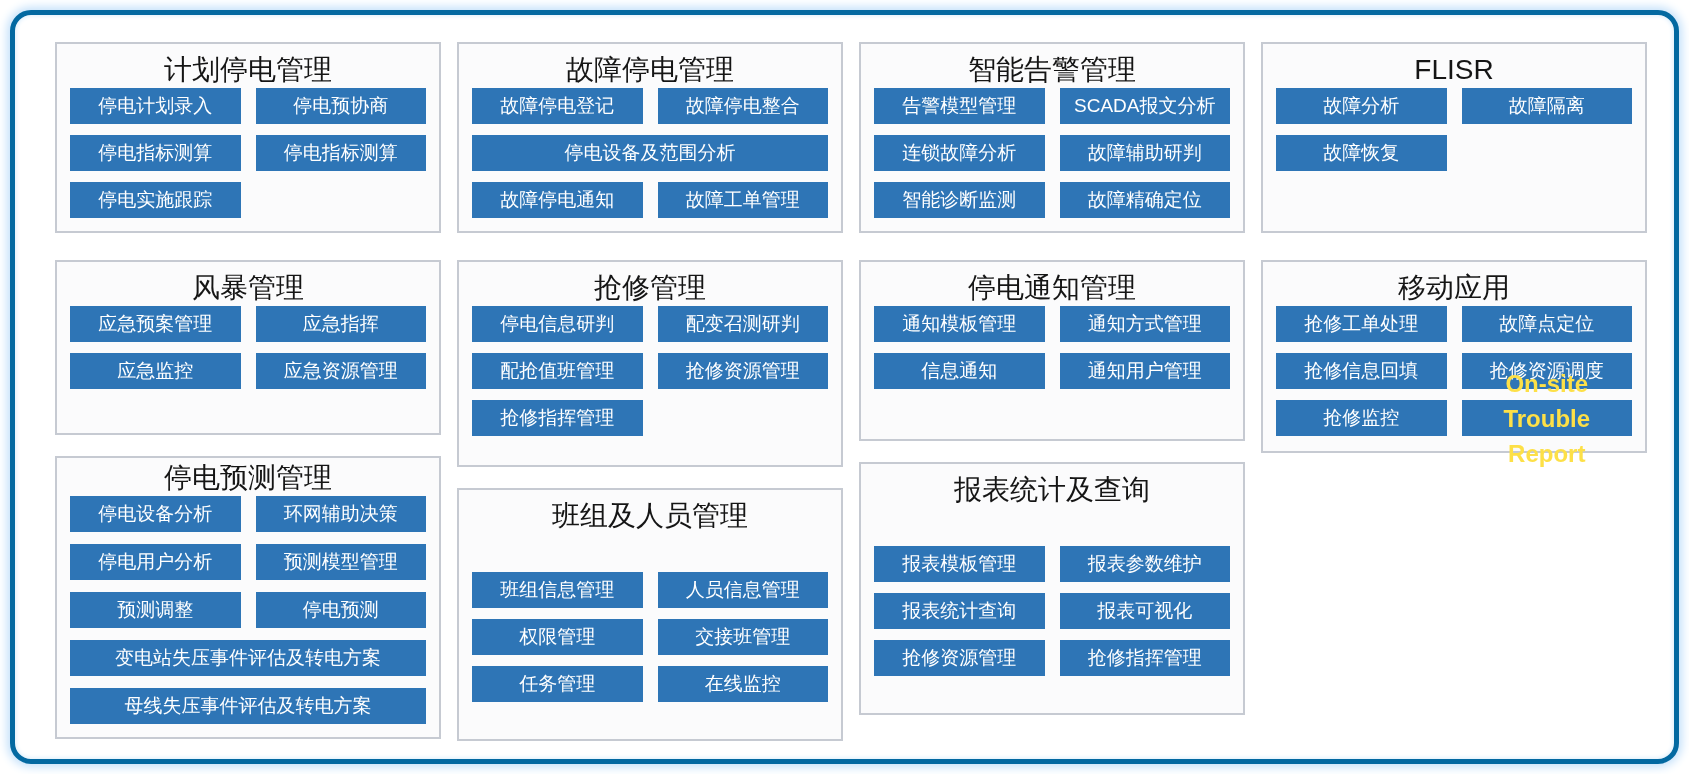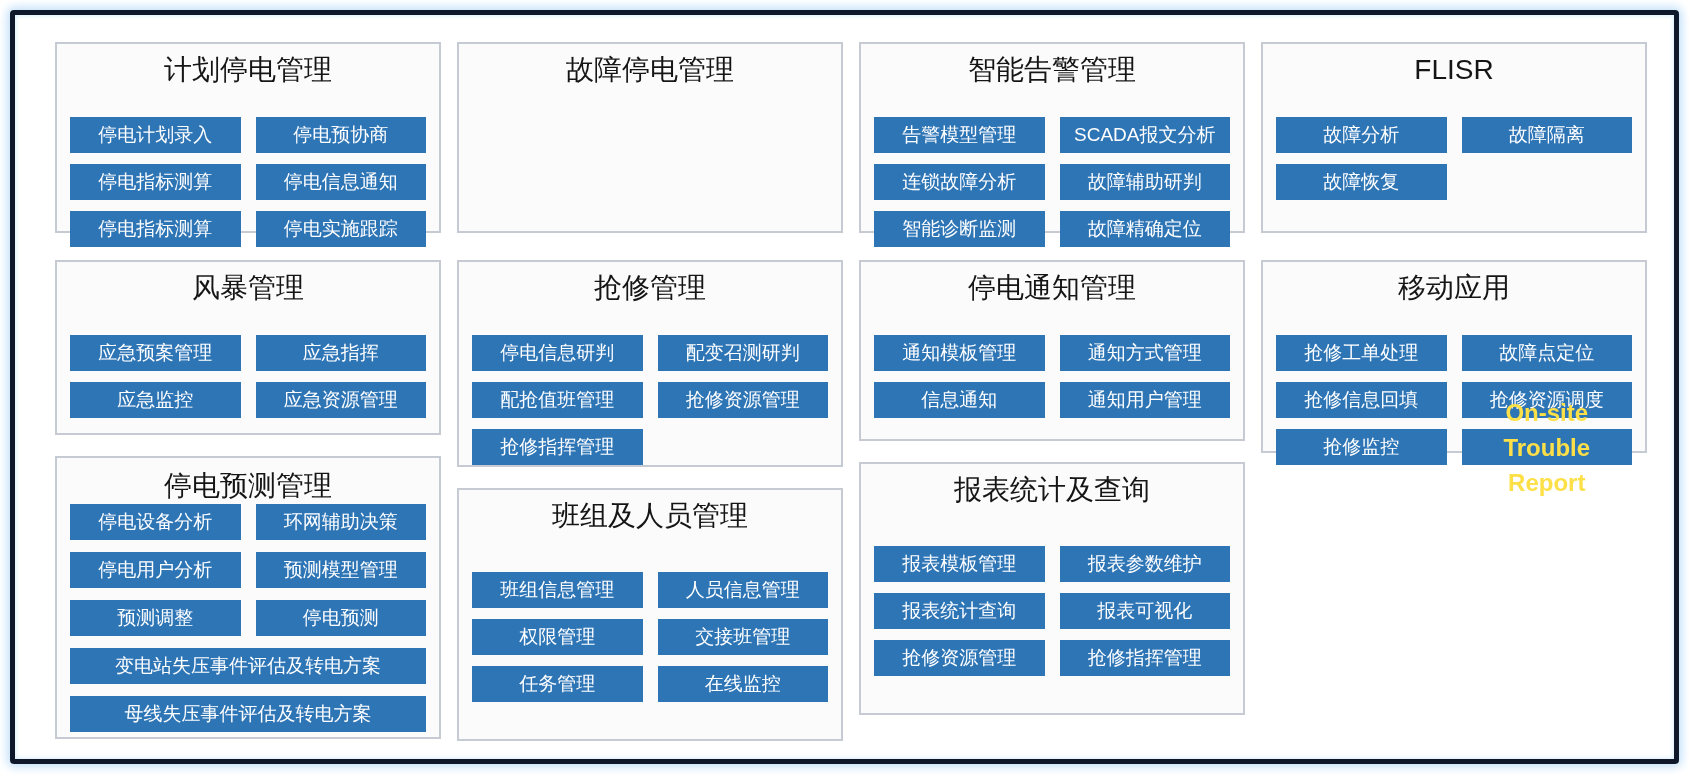--- a/index.html
+++ b/index.html
@@ -14,22 +14,22 @@
     height: 774px;
     background: #ffffff;
     box-sizing: border-box;
     padding: 10px;
   }
   
   #frame {
     width: 100%;
     height: 100%;
     box-sizing: border-box;
-    border: 5px solid #0f172a;
-    border-radius: 4px;
+    border: 5px solid #0369a1;
+    border-radius: 21px;
     background: #ffffff;
     box-shadow: 0 0 10px 3px #c3e0fa, inset 0 0 4px 1px #dbeefc;
     overflow: visible;
   }
   #content {
     display: flex;
     gap: 16px;
     padding: 27px 20px 0 40px;
     box-sizing: border-box;
   }
@@ -70,28 +70,28 @@
     line-height: 36px;
     color: #151515;
     white-space: nowrap;
   }
   .btn-grid {
     display: grid;
     grid-template-columns: 1fr 1fr;
     column-gap: 15px;
     row-gap: 11px;
     padding: 0 13px;
-    margin-top: 29px;
+    margin-top: 0;
   }
   
   [data-name="panel-team-personnel-mgmt"] .btn-grid,
   [data-name="panel-report-statistics-query"] .btn-grid,
   [data-name="panel-system-support"] .btn-grid { margin-top: 38px; }
   
-  [data-name="panel-outage-forecast-mgmt"] .panel-title { margin-top: 10px; }
+  [data-name="panel-outage-forecast-mgmt"] .panel-title { margin-top: 2px; }
   [data-name="panel-outage-forecast-mgmt"] .btn-grid { margin-top: 0; row-gap: 12px; }
 
   .btn {
     position: relative;
     height: 36px;
     background: #2e75b6;
     color: #ffffff;
     font-size: 19px;
     display: flex;
     align-items: center;
@@ -121,21 +121,20 @@
 <div id="canvas" data-name="slide-canvas">
   <div id="frame" data-name="module-map-frame">
     <div id="content" data-name="module-map">
       <div class="col" id="col1" data-name="column-1">
           <div class="panel" data-name="panel-planned-outage-mgmt">
     <div class="panel-title" data-name="panel-title">计划停电管理</div>
     <div class="btn-grid" data-name="panel-button-grid">
               <div class="btn" data-name="module-button">停电计划录入</div>
               <div class="btn" data-name="module-button">停电预协商</div>
               <div class="btn" data-name="module-button">停电指标测算</div>
-              <div class="btn" data-name="module-button">停电信息通知</div>
               <div class="btn" data-name="module-button">停电指标测算</div>
               <div class="btn" data-name="module-button">停电实施跟踪</div>
             </div>
   </div>
           <div class="panel" data-name="panel-storm-mgmt">
     <div class="panel-title" data-name="panel-title">风暴管理</div>
     <div class="btn-grid" data-name="panel-button-grid">
               <div class="btn" data-name="module-button">应急预案管理</div>
               <div class="btn" data-name="module-button">应急指挥</div>
               <div class="btn" data-name="module-button">应急监控</div>
@@ -152,20 +151,27 @@
               <div class="btn" data-name="module-button">预测调整</div>
               <div class="btn" data-name="module-button">停电预测</div>
               <div class="btn span2" data-name="module-button">变电站失压事件评估及转电方案</div>
               <div class="btn span2" data-name="module-button">母线失压事件评估及转电方案</div>
             </div>
   </div>
         </div>
       <div class="col" id="col2" data-name="column-2">
           <div class="panel" data-name="panel-fault-outage-mgmt">
     <div class="panel-title" data-name="panel-title">故障停电管理</div>
+    <div class="btn-grid" data-name="panel-button-grid">
+              <div class="btn" data-name="module-button">故障停电登记</div>
+              <div class="btn" data-name="module-button">故障停电整合</div>
+              <div class="btn span2" data-name="module-button">停电设备及范围分析</div>
+              <div class="btn" data-name="module-button">故障停电通知</div>
+              <div class="btn" data-name="module-button">故障工单管理</div>
+            </div>
   </div>
           <div class="panel" data-name="panel-repair-mgmt">
     <div class="panel-title" data-name="panel-title">抢修管理</div>
     <div class="btn-grid" data-name="panel-button-grid">
               <div class="btn" data-name="module-button">停电信息研判</div>
               <div class="btn" data-name="module-button">配变召测研判</div>
               <div class="btn" data-name="module-button">配抢值班管理</div>
               <div class="btn" data-name="module-button">抢修资源管理</div>
               <div class="btn" data-name="module-button">抢修指挥管理</div>
             </div>

